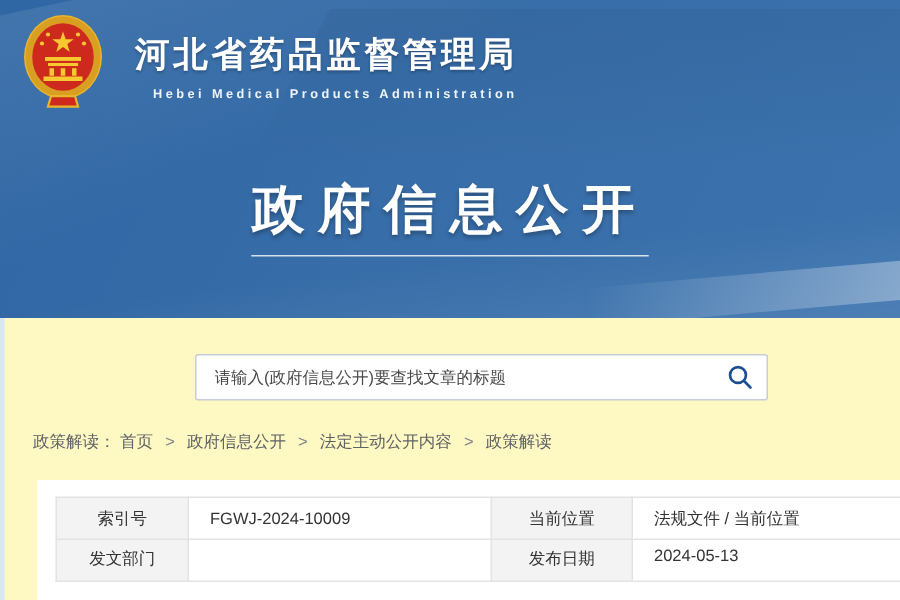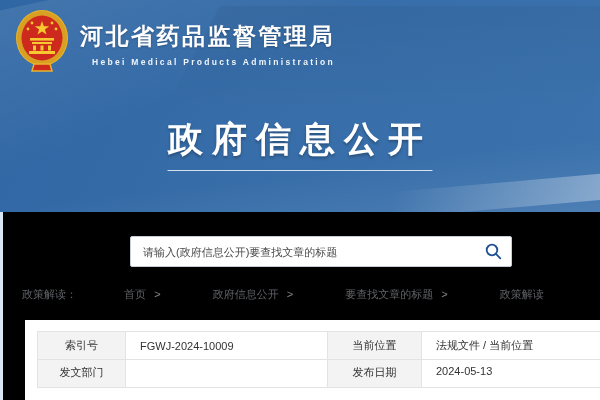--- a/index.html
+++ b/index.html
@@ -20,46 +20,46 @@
     transform:rotate(-7deg); }
   .streak-c { position:absolute; top:180px; right:-70px; width:280px; height:26px;
     background:linear-gradient(to left, rgba(255,255,255,.45), rgba(255,255,255,0));
     transform:rotate(-5deg); }
   .streak-d { position:absolute; top:6px; left:180px; width:420px; height:150px;
     background:linear-gradient(to bottom, rgba(0,0,0,.05), rgba(0,0,0,0) 70%);
     transform:skewX(-28deg); }
 
   .site-header { position:absolute; top:8px; left:14px; display:flex; align-items:center; }
   .emblem { width:56px; height:66px; flex:0 0 auto; }
-  .org-names { margin-left:10px; padding-top:6px; }
+  .org-names { margin-left:20px; padding-top:6px; }
   .org-cn { color:#ffffff; font-size:23px; font-weight:bold; letter-spacing:2.5px;
     text-shadow:0 1px 2px rgba(0,0,0,.25); white-space:nowrap; }
   .org-en { color:#eef4fb; font-size:8.5px; font-weight:bold; letter-spacing:2.3px;
     margin-top:5px; white-space:nowrap;text-align:right; }
 
   .banner-title { position:absolute; top:116px; left:0; width:100%; text-align:center;
     color:#ffffff; font-size:35px; font-weight:bold; letter-spacing:9px;
     text-shadow:0 2px 3px rgba(0,0,0,.28); }
   .banner-underline { position:absolute; top:170px; left:50%; transform:translateX(-50%);
     width:265px; height:1px; background:rgba(255,255,255,.8); }
 
   
-  .content { position:absolute; top:212px; left:0; width:600px; height:188px; background:#000000; }
+  .content { position:absolute; top:212px; left:0; width:600px; height:188px; background:#fef9c3; }
   .left-strip { position:absolute; top:0; left:0; width:3px; height:188px; background:#d9e7f4; }
 
   .search-box { position:absolute; top:24px; left:130px; width:382px; height:31px;
     background:#ffffff; border:1px solid #c6cdd6; border-radius:2px;
     display:flex; align-items:center; }
   .search-box input { flex:1; border:none; outline:none; background:transparent;
     font-size:11px; color:#333; padding:0 6px 0 12px; font-family:"Liberation Sans",sans-serif; }
   .search-box input::placeholder { color:#4a4a4a; opacity:1; }
   .search-btn { width:36px; height:100%; display:flex; align-items:center; justify-content:center; cursor:pointer; }
 
   .breadcrumb { position:absolute; top:75px; left:22px; font-size:11px; color:#5f6266; white-space:nowrap; }
-  .breadcrumb a { color:#5f6266; text-decoration:none; cursor:pointer;margin-left:44px; }
+  .breadcrumb a { color:#5f6266; text-decoration:none; cursor:pointer; }
   .crumb-sep { color:#80858a; margin:0 5px; }
 
   .card { position:absolute; top:108px; left:25px; width:581px; height:80px; background:#ffffff; }
 
   .doc-table { position:absolute; top:11px; left:12px; width:569px;
     border-collapse:collapse; table-layout:fixed; font-size:11px; color:#333; background:#fff; }
   .doc-table td { border:1px solid #e3e3e3; height:28px; vertical-align:middle; }
   .doc-table td.lbl { background:#f3f3f4; text-align:center; color:#333; }
   .doc-table td.val { padding-left:14px; text-align:left;margin-top:14px; }
   .doc-table tr.r3 td { vertical-align:top; padding-top:5px; }
@@ -116,21 +116,21 @@
       </svg>
     </span>
   </div>
 
   <div class="breadcrumb">
     <span>政策解读：</span>
     <a>首页</a>
     <span class="crumb-sep">&gt;</span>
     <a>政府信息公开</a>
     <span class="crumb-sep">&gt;</span>
-    <a>要查找文章的标题</a>
+    <a>法定主动公开内容</a>
     <span class="crumb-sep">&gt;</span>
     <a>政策解读</a>
   </div>
 
   <div class="card">
     <table class="doc-table">
       <colgroup>
           <col class="c1">
           <col class="c2">
           <col class="c3">

